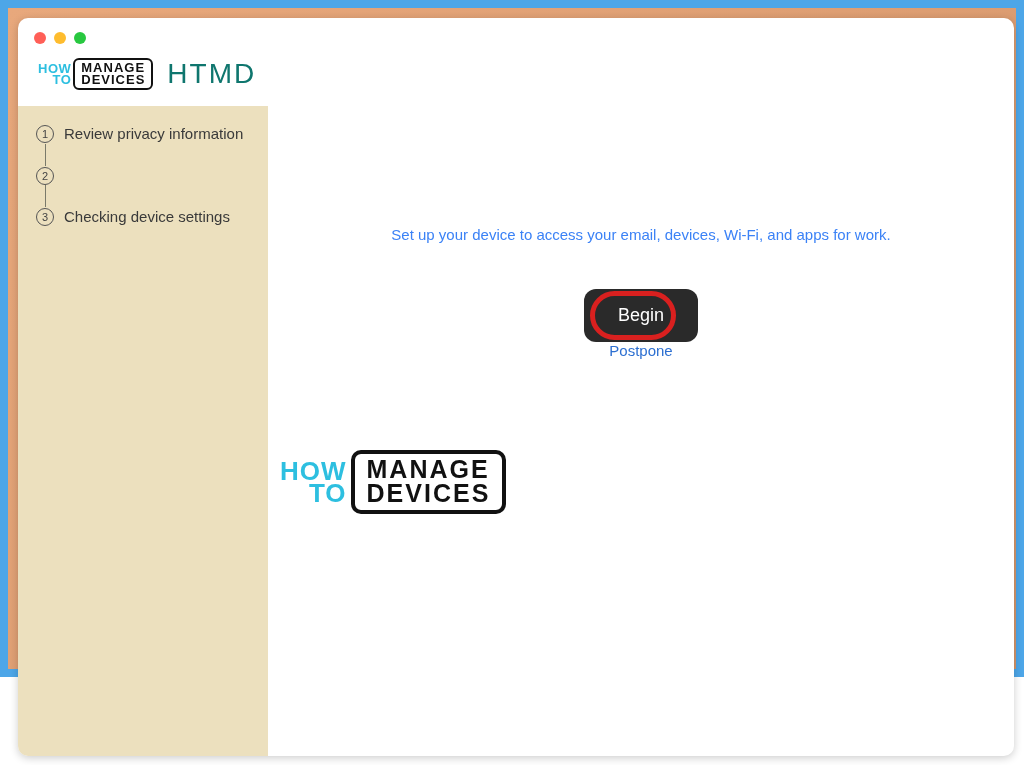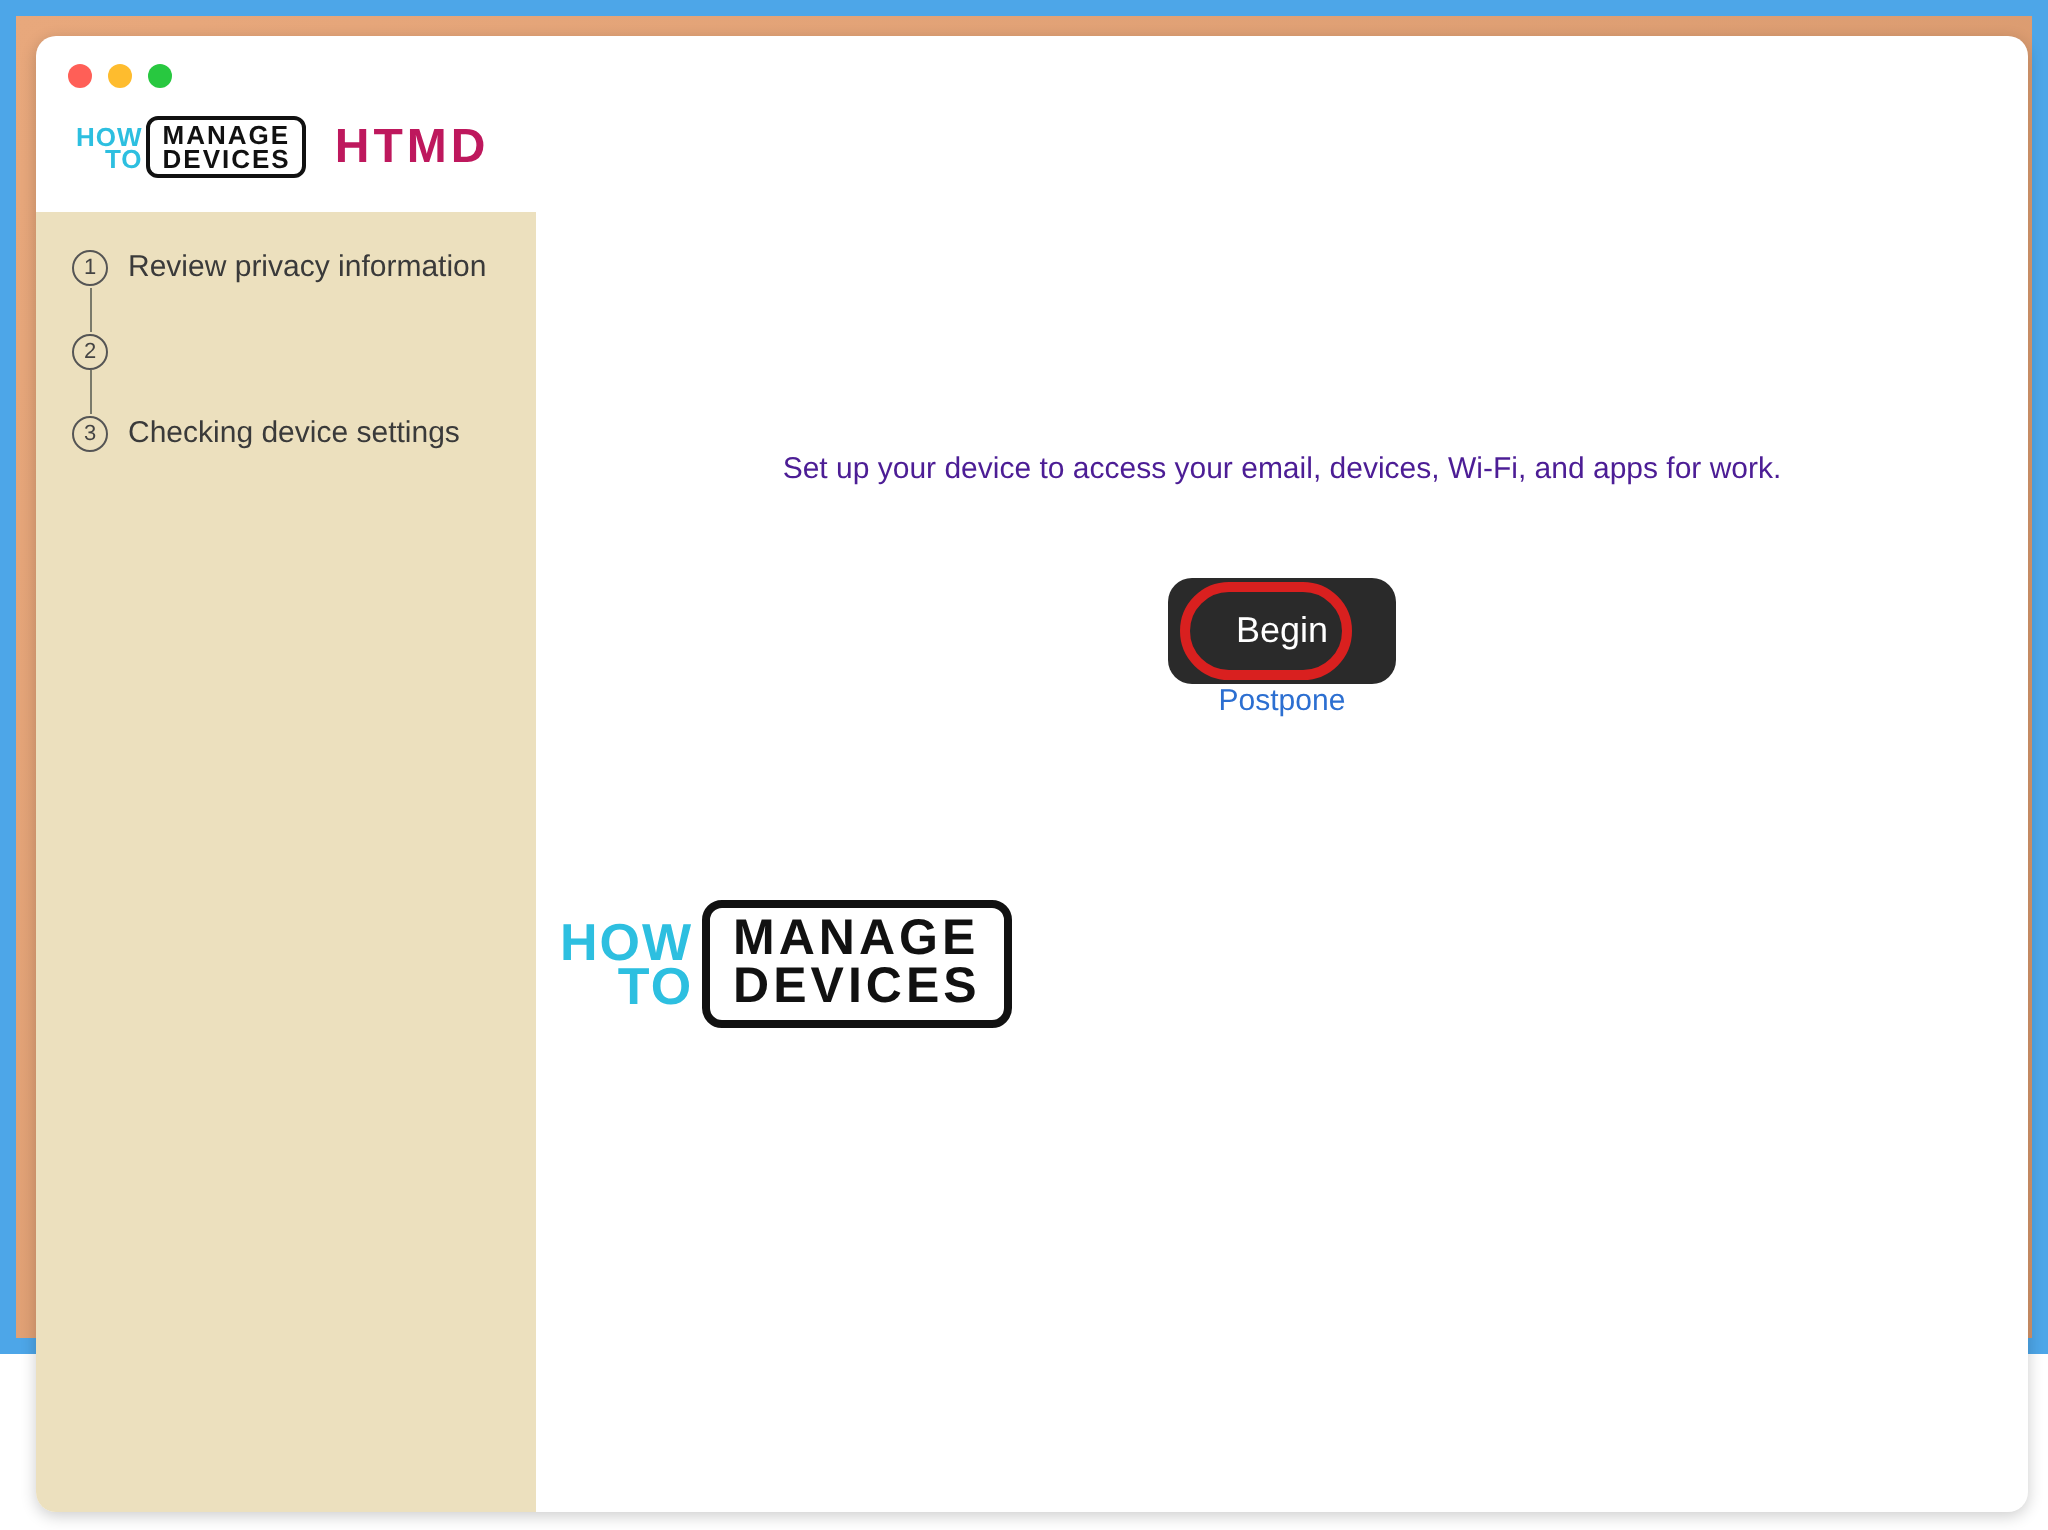--- a/index.html
+++ b/index.html
@@ -29,21 +29,21 @@
   .header {
     position: absolute; top: 40px; left: 20px; display: flex; align-items: center; gap: 8px;
   }
   .logo-small { display: flex; align-items: center; gap: 2px; }
   .logo-howto { display: flex; flex-direction: column; align-items: flex-end; line-height: 0.85; }
   .logo-how { font-size: 13px; font-weight: 800; color: #2dbfe0; letter-spacing: 0.5px; }
   .logo-to  { font-size: 13px; font-weight: 800; color: #2dbfe0; letter-spacing: 0.5px; }
   .logo-box { border: 2.5px solid #111; border-radius: 6px; padding: 2px 6px; display: flex; flex-direction: column; line-height: 0.9; }
   .logo-manage { font-size: 13px; font-weight: 900; color: #111; letter-spacing: 1px; }
   .logo-devices{ font-size: 13px; font-weight: 900; color: #111; letter-spacing: 1px; }
-  .brand-title { font-size: 24px; font-weight: 700; color: #be185d; letter-spacing: 2px; margin-left: 6px; }
+  .brand-title { font-size: 28px; font-weight: 400; color: #0f766e; letter-spacing: 2px; margin-left: 6px; }
   
   .sidebar {
     position: absolute; left: 0; top: 88px; width: 250px; height: 650px;
     background: #ece0be;
     padding: 18px 12px 18px 18px;
   }
   .steps { display: flex; flex-direction: column; }
   .step { display: flex; gap: 10px; }
   .step-num {
     width: 18px; height: 18px; border: 1.2px solid #555; border-radius: 50%;
@@ -55,21 +55,21 @@
   .step-connector {
     width: 1px; height: 22px; background: #7a7a6a; margin-left: 9px;
   }
   
   .main {
     position: absolute; left: 250px; top: 88px; right: 0; bottom: 0;
     display: flex; flex-direction: column; align-items: center;
     padding-top: 120px;
   }
   .page-title { font-size: 26px; font-weight: 700; color: #111; margin-bottom: 14px; }
-  .page-subtitle { font-size: 15px; color: #4c1d95; margin-bottom: 46px; text-align: center; }
+  .page-subtitle { font-size: 15px; color: #3b82f6; margin-bottom: 46px; text-align: center; }
   .begin-wrap { position: relative; display: inline-block; }
   .begin-button {
     background: #2a2a2a; color: #fff; border: none; border-radius: 12px;
     padding: 16px 34px; font-size: 18px; cursor: pointer;
     position: relative; z-index: 1;
   }
   .highlight-ring {
     position: absolute; left: 6px; top: 2px; right: 22px; bottom: 2px;
     border: 5px solid #d9201f; border-radius: 26px; z-index: 2; pointer-events: none;
   }

